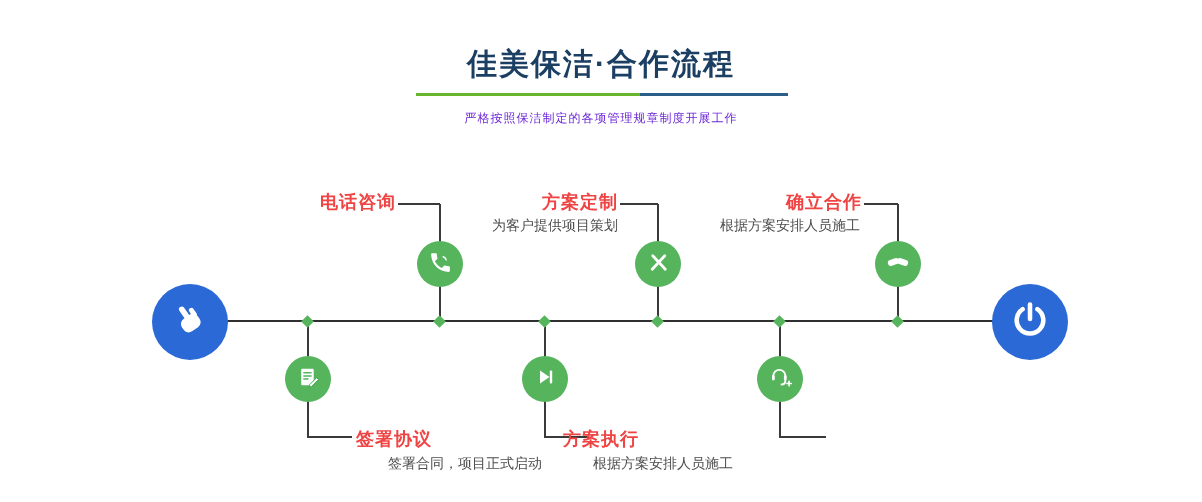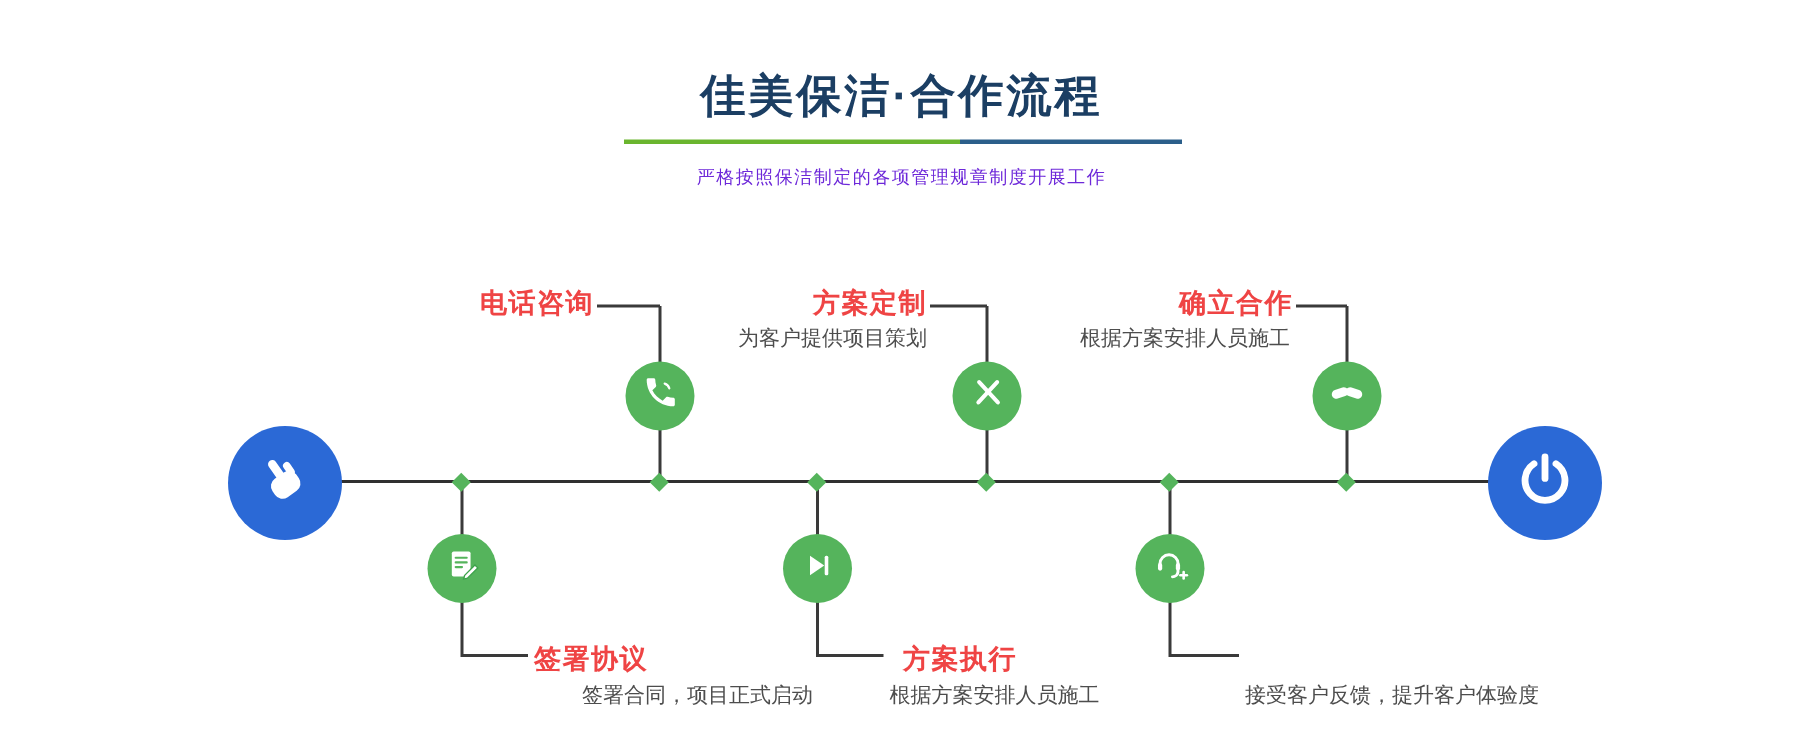--- a/index.html
+++ b/index.html
@@ -125,21 +125,21 @@
   <div class="step-circle" style="left:522px;top:356px;">
     <span>
       <svg width="24" height="24" viewBox="0 0 24 24">
         <g fill="#ffffff">
           <path d="M7 5.5 L16.5 12 L7 18.5 Z"></path>
           <rect x="16.8" y="5.5" width="2.4" height="13" rx="1"></rect>
         </g>
       </svg>
     </span>
   </div>
-  <div class="step-title ta-l" style="left:602px;top:427px;width:170px;">方案执行</div>
+  <div class="step-title ta-l" style="left:563px;top:427px;width:170px;">方案执行</div>
   <div class="step-desc ta-l" style="left:593px;top:455px;width:280px;">根据方案安排人员施工</div>
 
   <div class="vline" style="left:779px;top:322px;height:116px;"></div>
   <div class="hline" style="left:780px;top:436px;width:46px;"></div>
   <div class="diamond" style="left:775px;"></div>
   <div class="step-circle" style="left:757px;top:356px;">
     <span>
       <svg width="26" height="26" viewBox="0 0 24 24">
         <g fill="none" stroke="#ffffff" stroke-width="1.8" stroke-linecap="round">
           <path d="M5.8 11a5.6 5.6 0 0 1 11.2 0"></path>
@@ -147,21 +147,20 @@
         </g>
         <rect x="4.6" y="10.4" width="2.6" height="4.8" rx="1.3" fill="#ffffff"></rect>
         <rect x="15.6" y="10.4" width="2.6" height="4.8" rx="1.3" fill="#ffffff"></rect>
         <g stroke="#ffffff" stroke-width="1.6" stroke-linecap="round">
           <path d="M18.4 18h4"></path>
             <path d="M20.4 16v4"></path>
         </g>
       </svg>
     </span>
   </div>
-  <div class="step-desc ta-l" style="left:830px;top:455px;width:300px;">接受客户反馈，提升客户体验度</div>
 
   <div class="end-circle" style="left:152px;">
     <span class="hand-rot">
       <svg width="40" height="40" viewBox="0 0 24 24">
         <g fill="#ffffff">
           <rect x="10.6" y="2.5" width="3.4" height="10" rx="1.7"></rect>
           <rect x="6.2" y="9.5" width="11.6" height="9" rx="3.6"></rect>
           <rect x="15.2" y="6.5" width="3" height="6" rx="1.5"></rect>
         </g>
       </svg>

